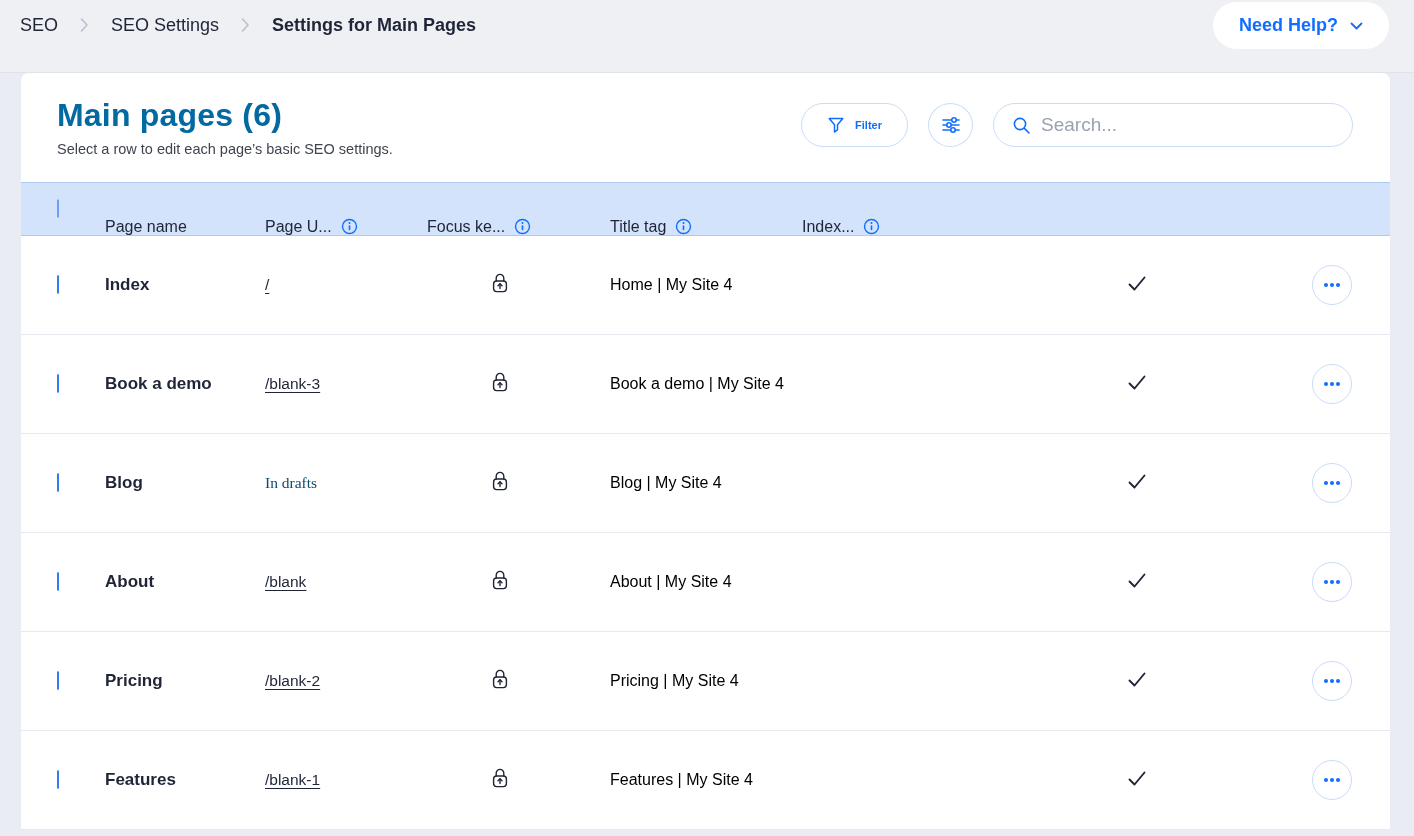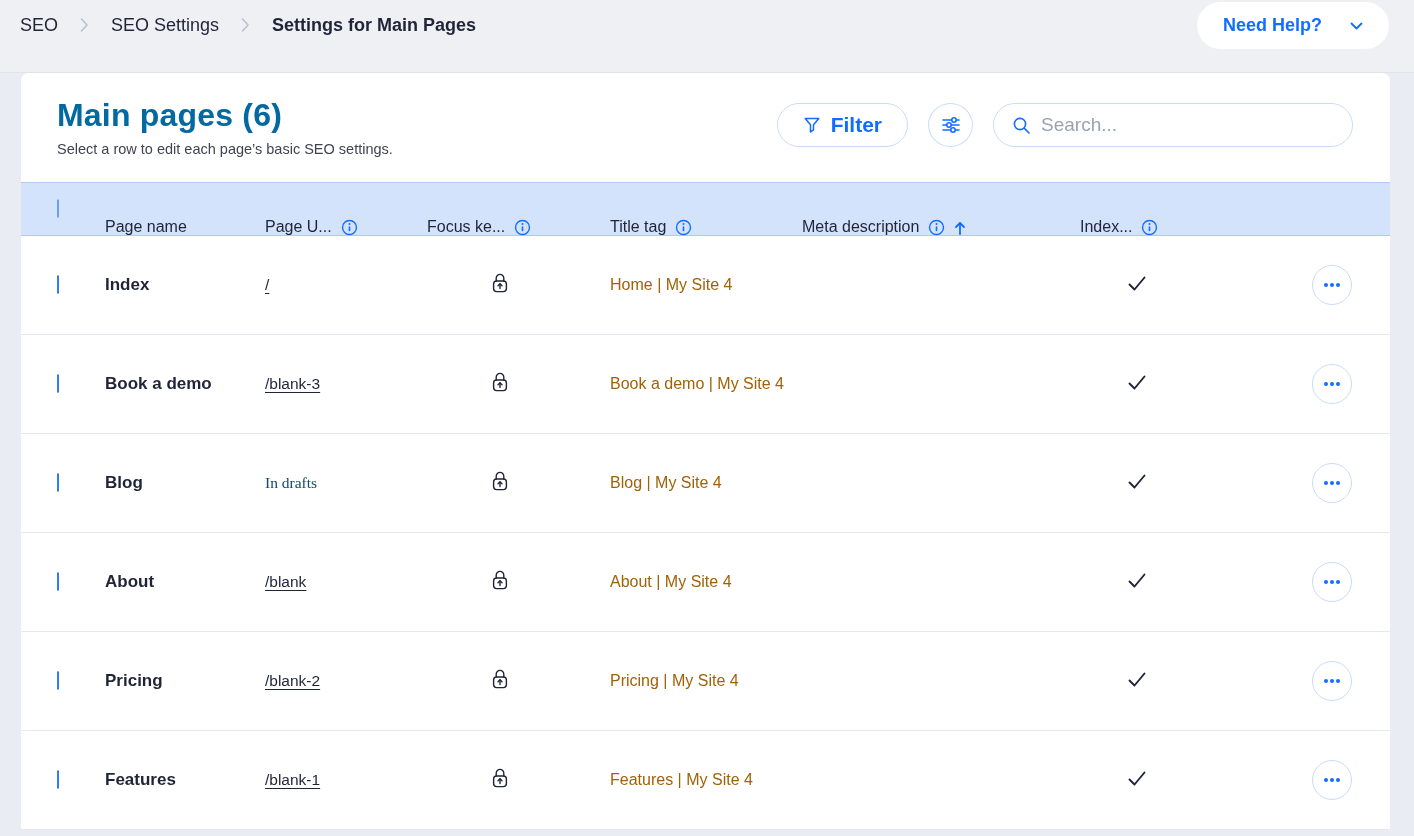--- a/index.html
+++ b/index.html
@@ -8,64 +8,64 @@
 
   
   .topbar{ position:absolute; left:0; top:0; width:1414px; height:73px;
            background:#eef0f4; border-bottom:1px solid #e0e4ea; }
   .crumbs{ position:absolute; left:20px; top:11px; height:28px; display:flex; align-items:center; gap:22px;
            font-size:18px; color:#1f2437; }
   .crumb{ cursor:default; }
   .crumb.current{ font-weight:700; }
   .crumb-sep svg{ display:block; }
   .help-pill{ position:absolute; right:25px; top:2px; height:47px; padding:0 26px;
-              background:#ffffff; border:none; border-radius:24px; display:flex; align-items:center; gap:28px;
+              background:#ffffff; border:none; border-radius:24px; display:flex; align-items:center; gap:12px;
               font-size:18px; font-weight:700; color:#116dff; font-family:inherit; cursor:pointer; }
 
   
   .card{ position:absolute; left:21px; top:73px; width:1369px; height:757px;
          background:#ffffff; border-radius:8px 8px 0 0; overflow:hidden; }
 
   .card-head{ position:relative; height:109px; padding:24px 36px 0 36px; }
   .panel-title{ font-size:32px; font-weight:700; color:#0369a1; letter-spacing:.2px; }
   .panel-sub{ margin-top:7px; font-size:14.5px; color:#3f4450; }
 
   .toolbar{ position:absolute; top:30px; right:37px; display:flex; align-items:center; gap:20px; }
   .filter-btn{ height:44px; padding:0 25px; background:#fff; border:1px solid #c9ddf9; border-radius:22px;
                display:flex; align-items:center; gap:10px; font-family:inherit;
-               font-size:21px; font-weight:700; color:#116dff; cursor:pointer; }
+               font-size:11px; font-weight:700; color:#116dff; cursor:pointer; }
   .adjust-btn{ width:45px; height:44px; background:#fff; border:1px solid #c9ddf9; border-radius:50%;
                display:flex; align-items:center; justify-content:center; cursor:pointer; }
   .search-box{ width:360px; height:44px; background:#fff; border:1px solid #c9ddf9; border-radius:22px;
                display:flex; align-items:center; padding:0 18px; gap:10px; }
   .search-box input{ border:none; outline:none; flex:1; font-family:inherit; font-size:19px; color:#1f2437; background:transparent; }
   .search-box input::placeholder{ color:#9aa2b2; }
 
   
   .thead{ height:54px; background:#d3e3fb; border-top:1px solid #aecaf3; border-bottom:1px solid #aecaf3;
           display:flex; align-items:center; font-size:16px; color:#1f2437; }
-  .hcell{ display:flex; align-items:flex-end; gap:9px;margin-top:35px; }
+  .hcell{ display:flex; align-items:flex-start; gap:9px;margin-top:35px; }
   .trow{ height:99px; display:flex; align-items:center; border-bottom:1px solid #e6eaf0; background:#fff; cursor:pointer; }
 
   .c1{ width:84px;  padding-left:36px; flex:none; }
   .c2{ width:160px; flex:none; }
   .c3{ width:162px; flex:none; }
   .c4{ width:183px; flex:none; padding-left:64px; }
   .c5{ width:192px; flex:none; }
   .c6{ width:278px; flex:none; }
   .c7{ width:160px; flex:none; padding-left:47px; }
   .c8{ flex:1; display:flex; justify-content:flex-end; padding-right:38px; }
 
   .cbox{ width:26px; height:26px; border:1.5px solid #2f7bf2; border-radius:7px; background:#fff; cursor:pointer; }
   .cbox.head{ border-color:#6f9ff0; }
 
   .pname{ font-size:17px; font-weight:700; color:#1f2437; width:122px; word-break:break-all; line-height:26px; }
   .purl{ font-size:15.5px; color:#1f2437; text-decoration:underline; text-underline-offset:3px; cursor:pointer; }
   .purl.draft{ color:#0c4a6e; text-decoration:none; cursor:default;font-family:Liberation Serif, serif; }
-  .ptitle{ font-size:16px; color:#a16207; width:158px; word-break:break-all; line-height:26px; }
+  .ptitle{ font-size:16px; color:#000000; width:158px; word-break:break-all; line-height:26px; }
 
   .more-btn{ width:40px; height:40px; border-radius:50%; border:1px solid #cadcf8; background:#fff;
              display:flex; align-items:center; justify-content:center; cursor:pointer; }
 
   .sortarrow{ display:flex; }
   .icon{ display:inline-flex; }
 </style>
 </head>
 <body>
 
@@ -164,36 +164,20 @@
     <div class="c5 hcell">
       <span>Title tag</span>
       <span class="icon">
         <svg width="17" height="17" viewBox="0 0 17 17">
             <circle cx="8.5" cy="8.5" r="7" fill="none" stroke="#116dff" stroke-width="1.4"></circle>
             <circle cx="8.5" cy="5.1" r="1" fill="#116dff"></circle>
             <rect x="7.7" y="7.3" width="1.6" height="5" rx="0.8" fill="#116dff"></rect>
           </svg>
       </span>
     </div>
-    <div class="c6 hcell">
-      <span>Meta description</span>
-      <span class="icon">
-        <svg width="17" height="17" viewBox="0 0 17 17">
-            <circle cx="8.5" cy="8.5" r="7" fill="none" stroke="#116dff" stroke-width="1.4"></circle>
-            <circle cx="8.5" cy="5.1" r="1" fill="#116dff"></circle>
-            <rect x="7.7" y="7.3" width="1.6" height="5" rx="0.8" fill="#116dff"></rect>
-          </svg>
-      </span>
-      <span class="sortarrow">
-        <svg width="12" height="15" viewBox="0 0 12 15" fill="none" stroke="#116dff" stroke-width="1.8" stroke-linecap="round" stroke-linejoin="round">
-            <line x1="6" y1="13" x2="6" y2="2.5"></line>
-            <polyline points="2,6 6,2 10,6"></polyline>
-          </svg>
-      </span>
-    </div>
     <div class="c7 hcell" style="padding-left:0;">
       <span style="padding-left:0;">Index...</span>
       <span class="icon">
         <svg width="17" height="17" viewBox="0 0 17 17">
             <circle cx="8.5" cy="8.5" r="7" fill="none" stroke="#116dff" stroke-width="1.4"></circle>
             <circle cx="8.5" cy="5.1" r="1" fill="#116dff"></circle>
             <rect x="7.7" y="7.3" width="1.6" height="5" rx="0.8" fill="#116dff"></rect>
           </svg>
       </span>
     </div>

